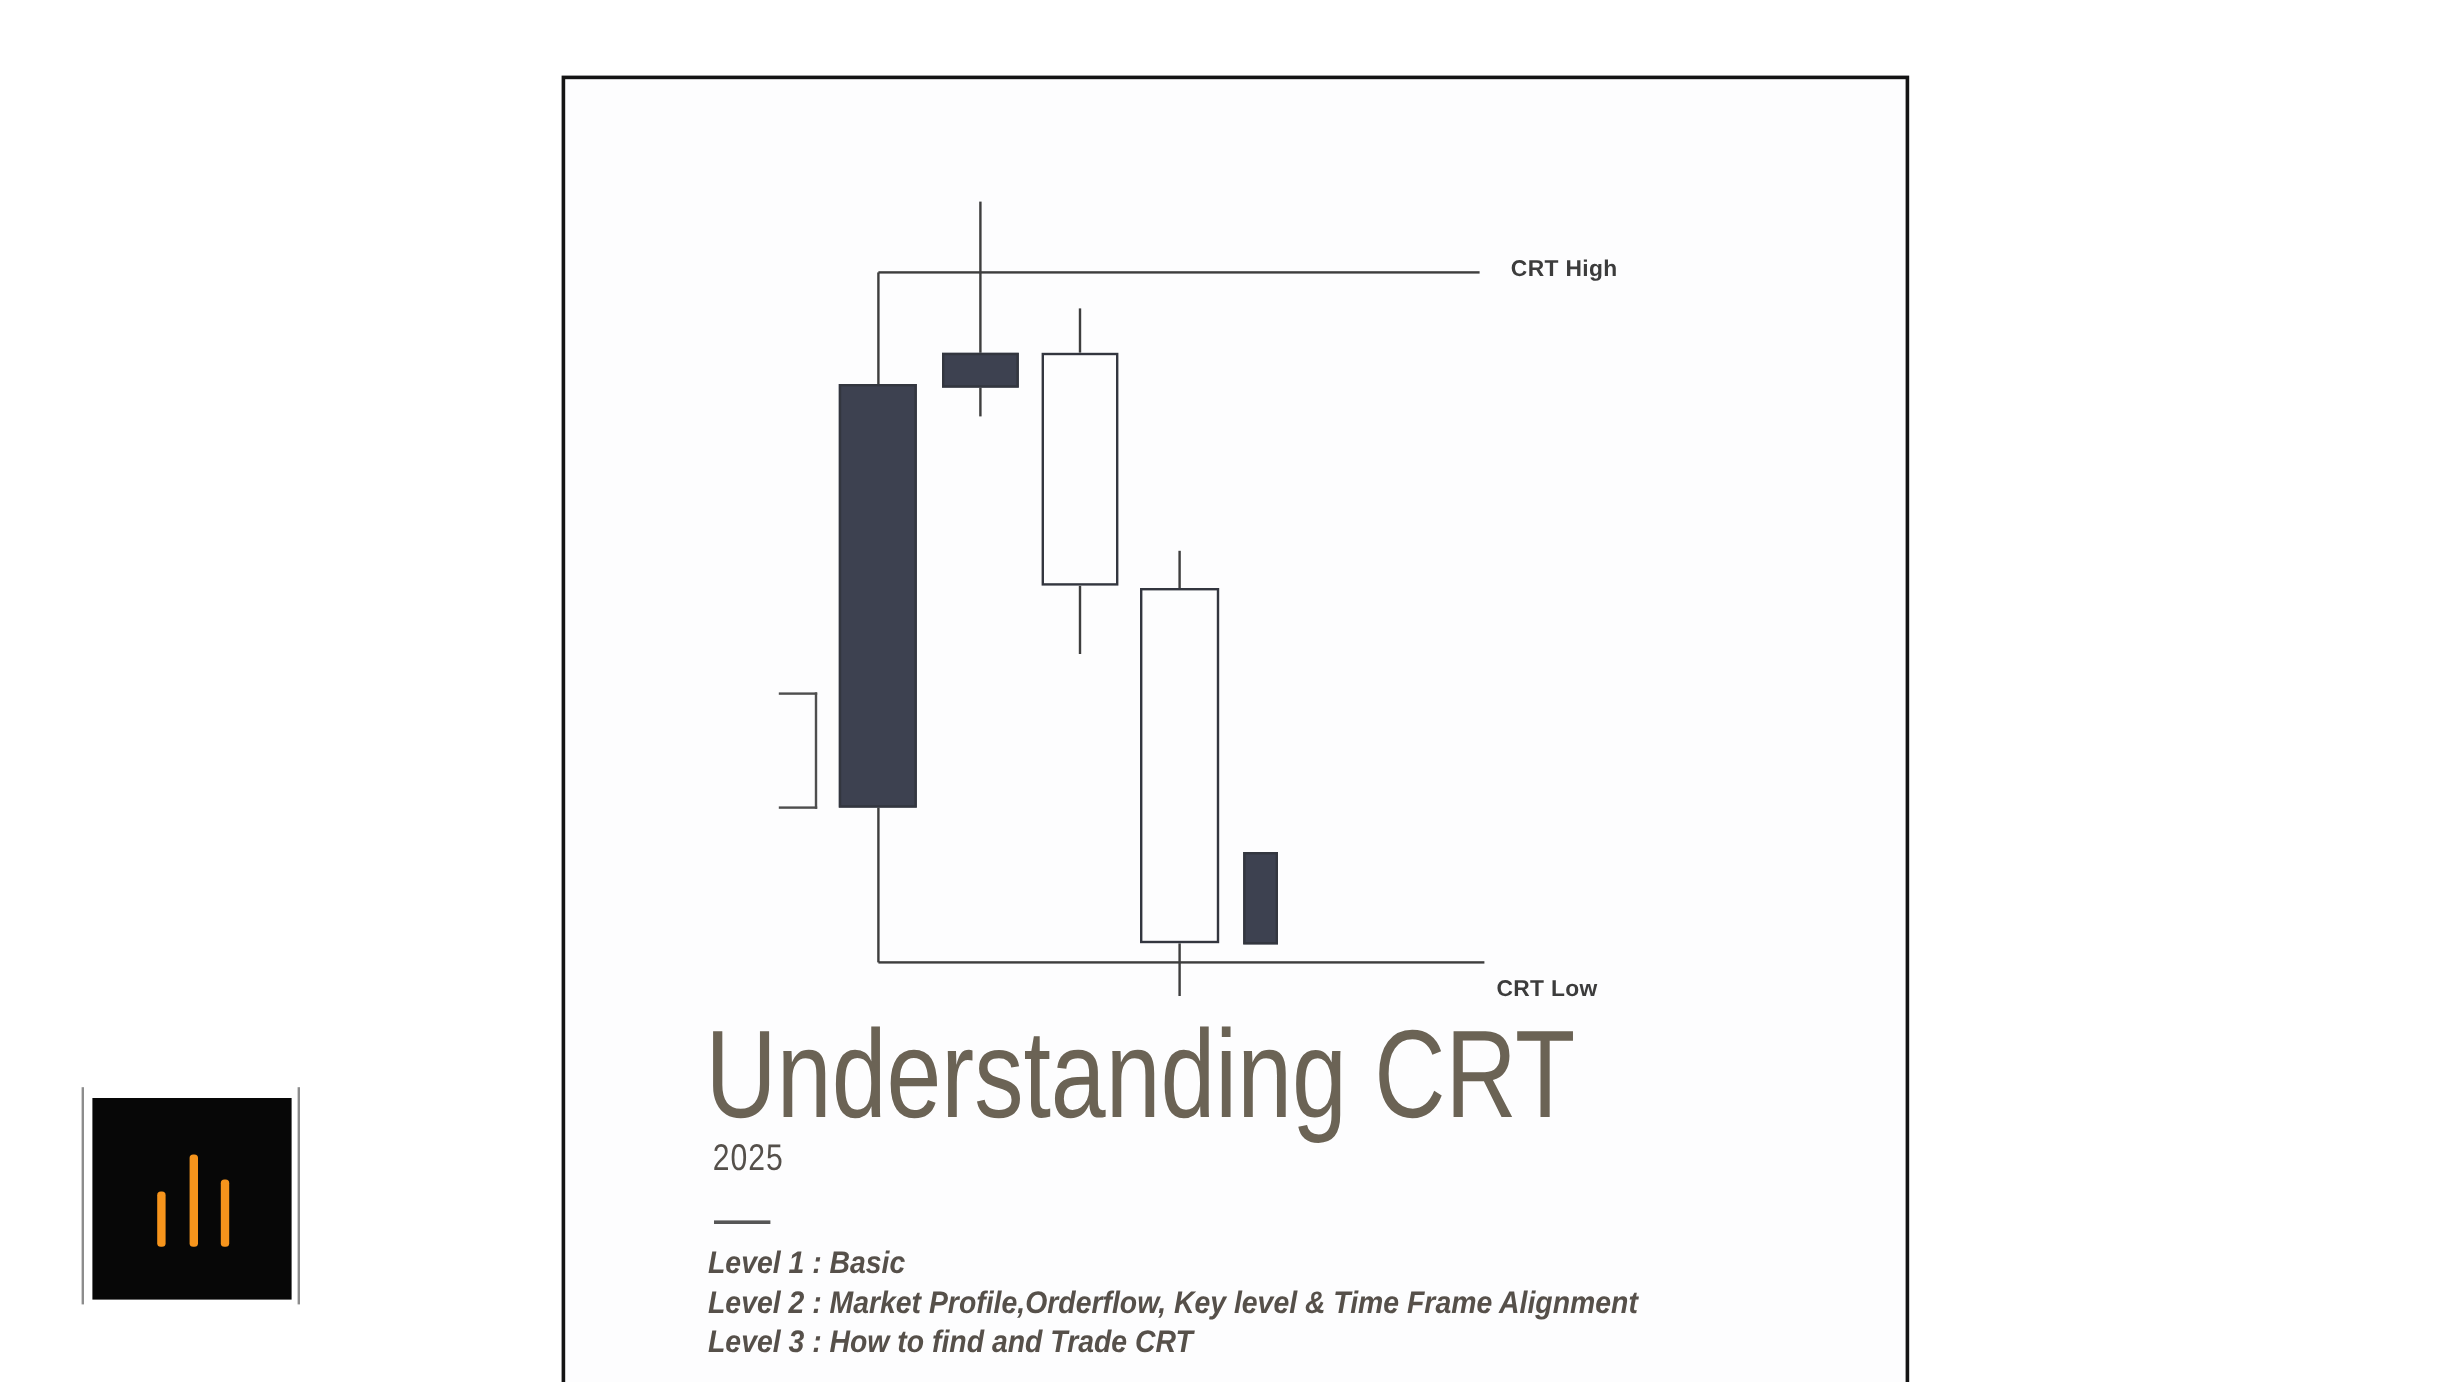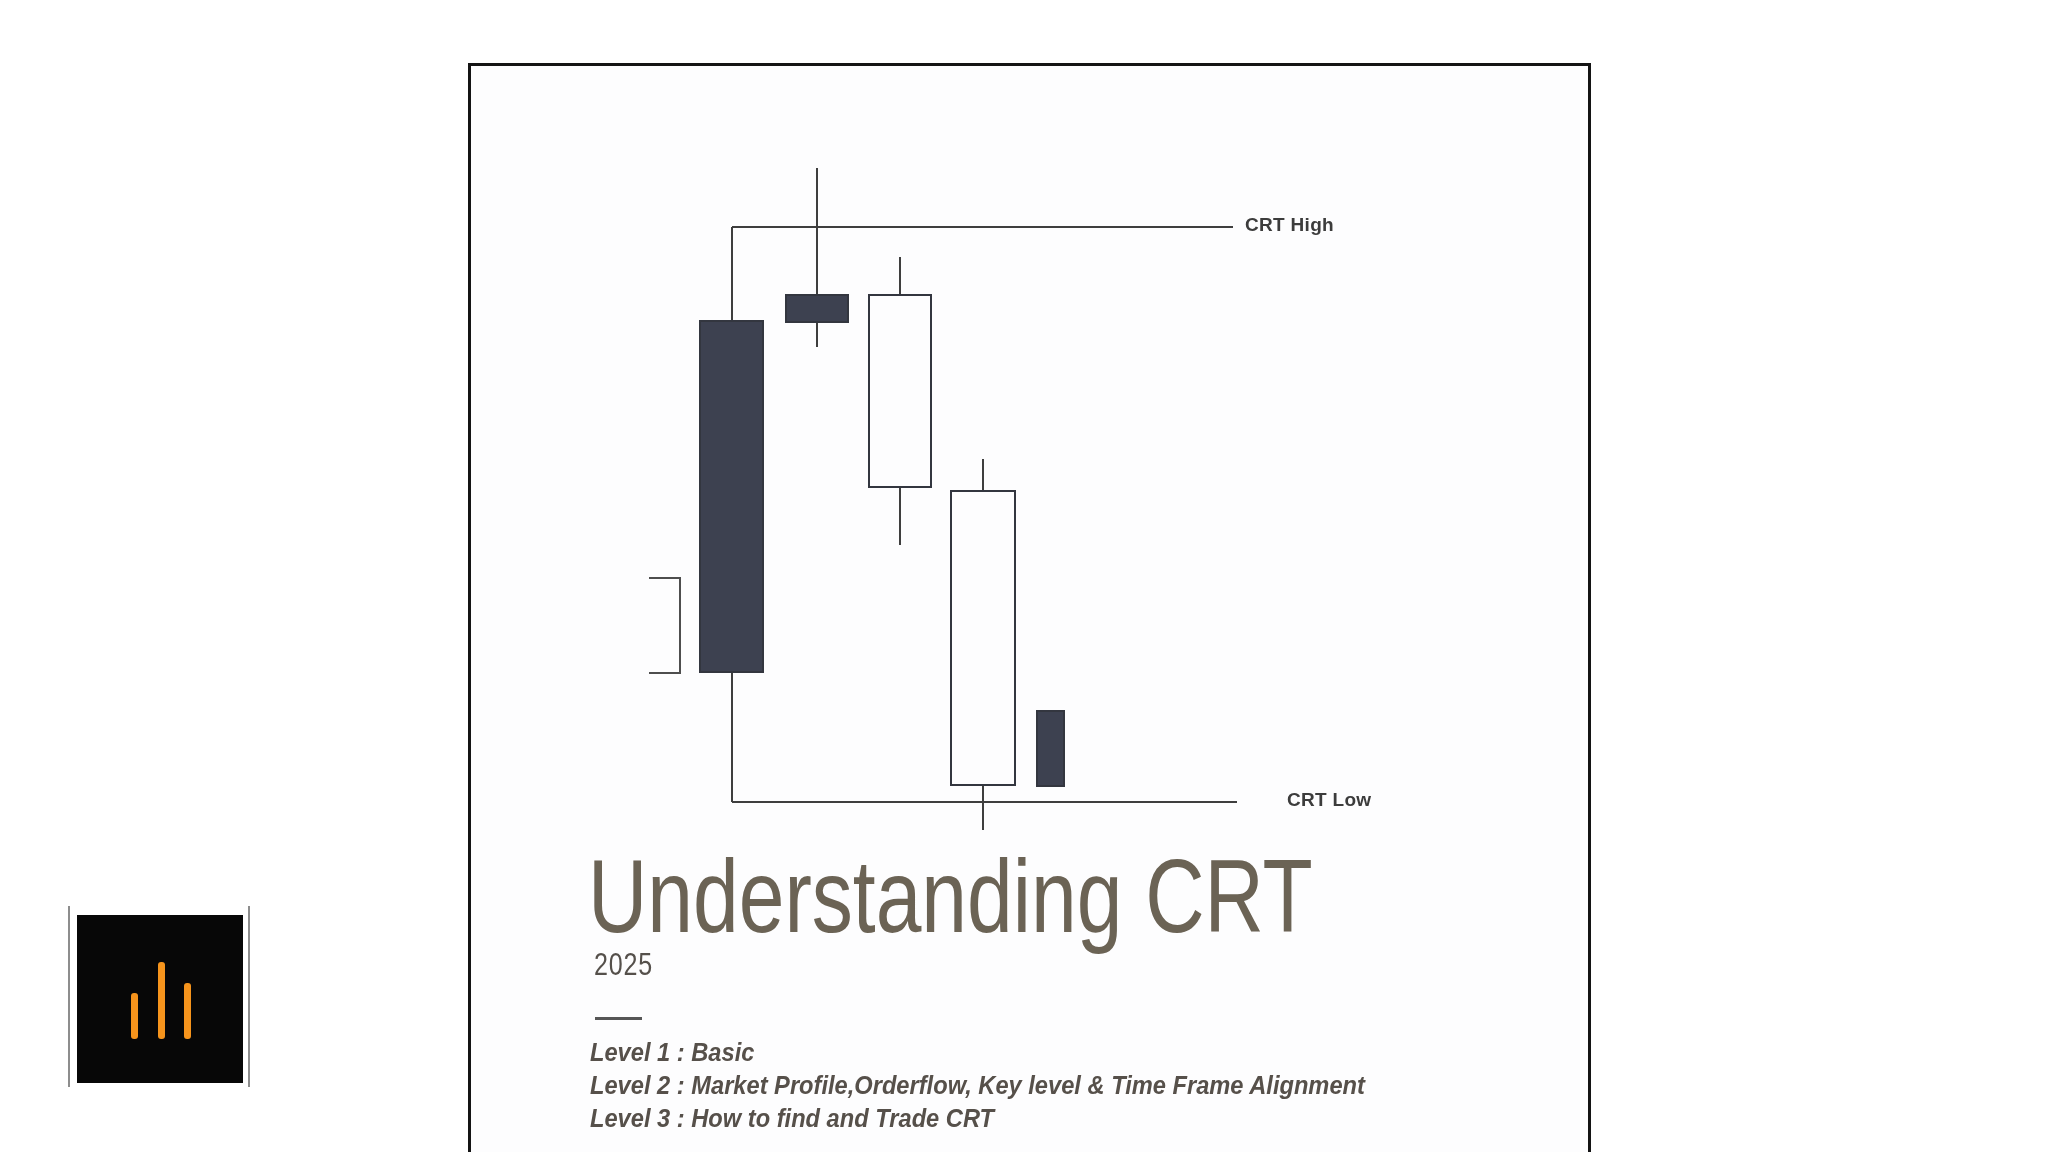--- a/index.html
+++ b/index.html
@@ -37,22 +37,22 @@
   .logo-frame-line { position:absolute; width:2px; height:181px; background:#8d8d8d; top:906px; }
   .logo-square { position:absolute; left:77px; top:915px; width:166px; height:168px; background:#070707; }
   .logo-bar { position:absolute; width:7px; border-radius:3px; }
 </style>
 </head>
 <body>
 
 <div class="panel"></div>
 
 <div class="chart" id="chart">
-  <div class="crt-label" style="left:605px; top:64px;">CRT High</div>
-  <div class="crt-label" style="left:607px; top:639px;margin-left:40px;">CRT Low</div>
+  <div class="crt-label" style="left:619px; top:64px;">CRT High</div>
+  <div class="crt-label" style="left:607px; top:664px;">CRT Low</div>
 <div class="range-line" style="left: 92px; top: 76px; width: 501px; background: rgb(62, 62, 62);"></div>
     <div class="range-line" style="left: 92px; top: 651px; width: 505px; background: rgb(62, 62, 62);"></div>
     <div class="wick" style="left: 91px; top: 77px; height: 93px; background: rgb(62, 62, 62);"></div>
     <div class="wick" style="left: 91px; top: 523px; height: 129px; background: rgb(62, 62, 62);"></div>
     <div class="candle-body" style="left: 59px; top: 170px; width: 65px; height: 353px; background: rgb(61, 65, 80); border-color: rgb(51, 54, 63);"></div>
     <div class="wick" style="left: 176px; top: 18px; height: 126px; background: rgb(62, 62, 62);"></div>
     <div class="wick" style="left: 176px; top: 173px; height: 24px; background: rgb(62, 62, 62);"></div>
     <div class="candle-body" style="left: 145px; top: 144px; width: 64px; height: 29px; background: rgb(61, 65, 80); border-color: rgb(51, 54, 63);"></div>
     <div class="wick" style="left: 259px; top: 107px; height: 37px; background: rgb(62, 62, 62);"></div>
     <div class="wick" style="left: 259px; top: 338px; height: 57px; background: rgb(62, 62, 62);"></div>

